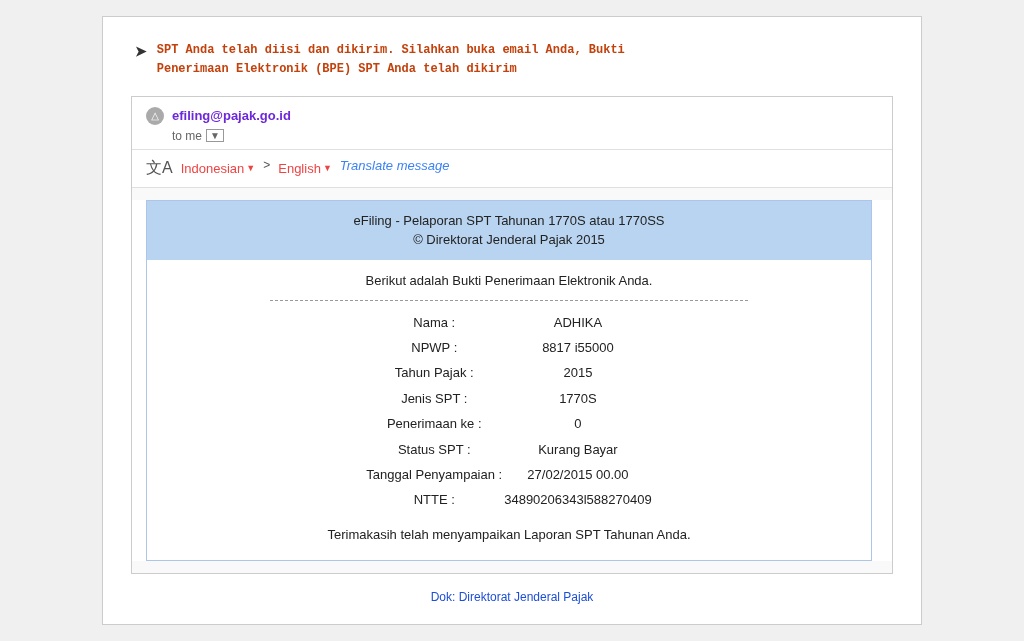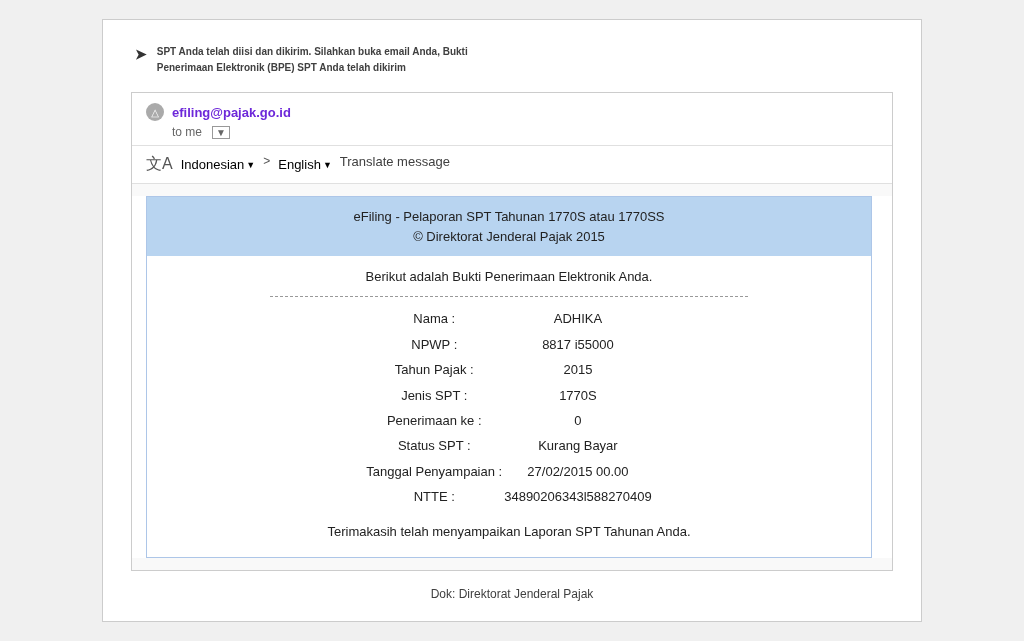--- a/index.html
+++ b/index.html
@@ -25,24 +25,25 @@
       padding-left: 4px;
     }
     .arrow-icon {
       font-size: 14px;
       font-weight: bold;
       margin-right: 10px;
       margin-top: 2px;
       color: #333;
     }
     .intro-paragraph {
-      font-size: 10px;
+      font-size: 12px;
       font-weight: bold;
-      color: #404040;
+      color: #c2410c;
       line-height: 1.6;
+      font-family: Liberation Mono, monospace;
     }
     .email-card {
       border: 1px solid #cccccc;
       background: #f9f9f9;
       padding: 0;
       margin-bottom: 16px;
     }
     .email-header {
       padding: 10px 14px 6px 14px;
       border-bottom: 1px solid #e0e0e0;
@@ -67,21 +68,21 @@
       flex-shrink: 0;
     }
     .email-from-address {
       font-size: 13px;
       color: #6d28d9;
       font-weight: bold;
     }
     .email-to-row {
       display: flex;
       align-items: center;
-      gap: 10px;
+      gap: 4px;
       padding-left: 26px;
     }
     .email-to-text {
       font-size: 12px;
       color: #666;
     }
     .dropdown-arrow {
       font-size: 10px;
       color: #666;
       border: 1px solid #999;
@@ -94,37 +95,38 @@
       padding: 8px 14px;
       background: #fff;
       border-bottom: 1px solid #e0e0e0;
       font-size: 13px;
     }
     .translate-icon {
       font-size: 16px;
       color: #555;
     }
     .lang-btn {
-      color: #000000;
+      color: #ef4444;
       cursor: pointer;
       display: flex;
       align-items: center;
       gap: 2px;
     }
     .lang-btn .caret {
       font-size: 9px;
     }
     .arrow-right {
       color: #555;
       font-size: 12px;
     }
     .translate-link {
-      color: #404040;
+      color: #3b82f6;
       cursor: pointer;
       text-decoration: none;
+      font-style: italic;
     }
     .email-body {
       padding: 0;
       background: #fff;
     }
     .email-content-box {
       border: 1px solid #adc6e8;
       margin: 12px 20px 12px 14px;
       background: #fff;
     }
@@ -156,21 +158,21 @@
       line-height: 1.8;
     }
     .thankyou-row {
       margin-top: 10px;
       font-size: 13px;
       color: #222;
     }
     .doc-caption {
       text-align: center;
       font-size: 12px;
-      color: #404040;
+      color: #1d4ed8;
       margin-top: 8px;
     }
   </style>
 </head>
 <body>
 
 <div class="main-container">
 
   <div class="intro-text">
     <span class="arrow-icon">➤</span>

